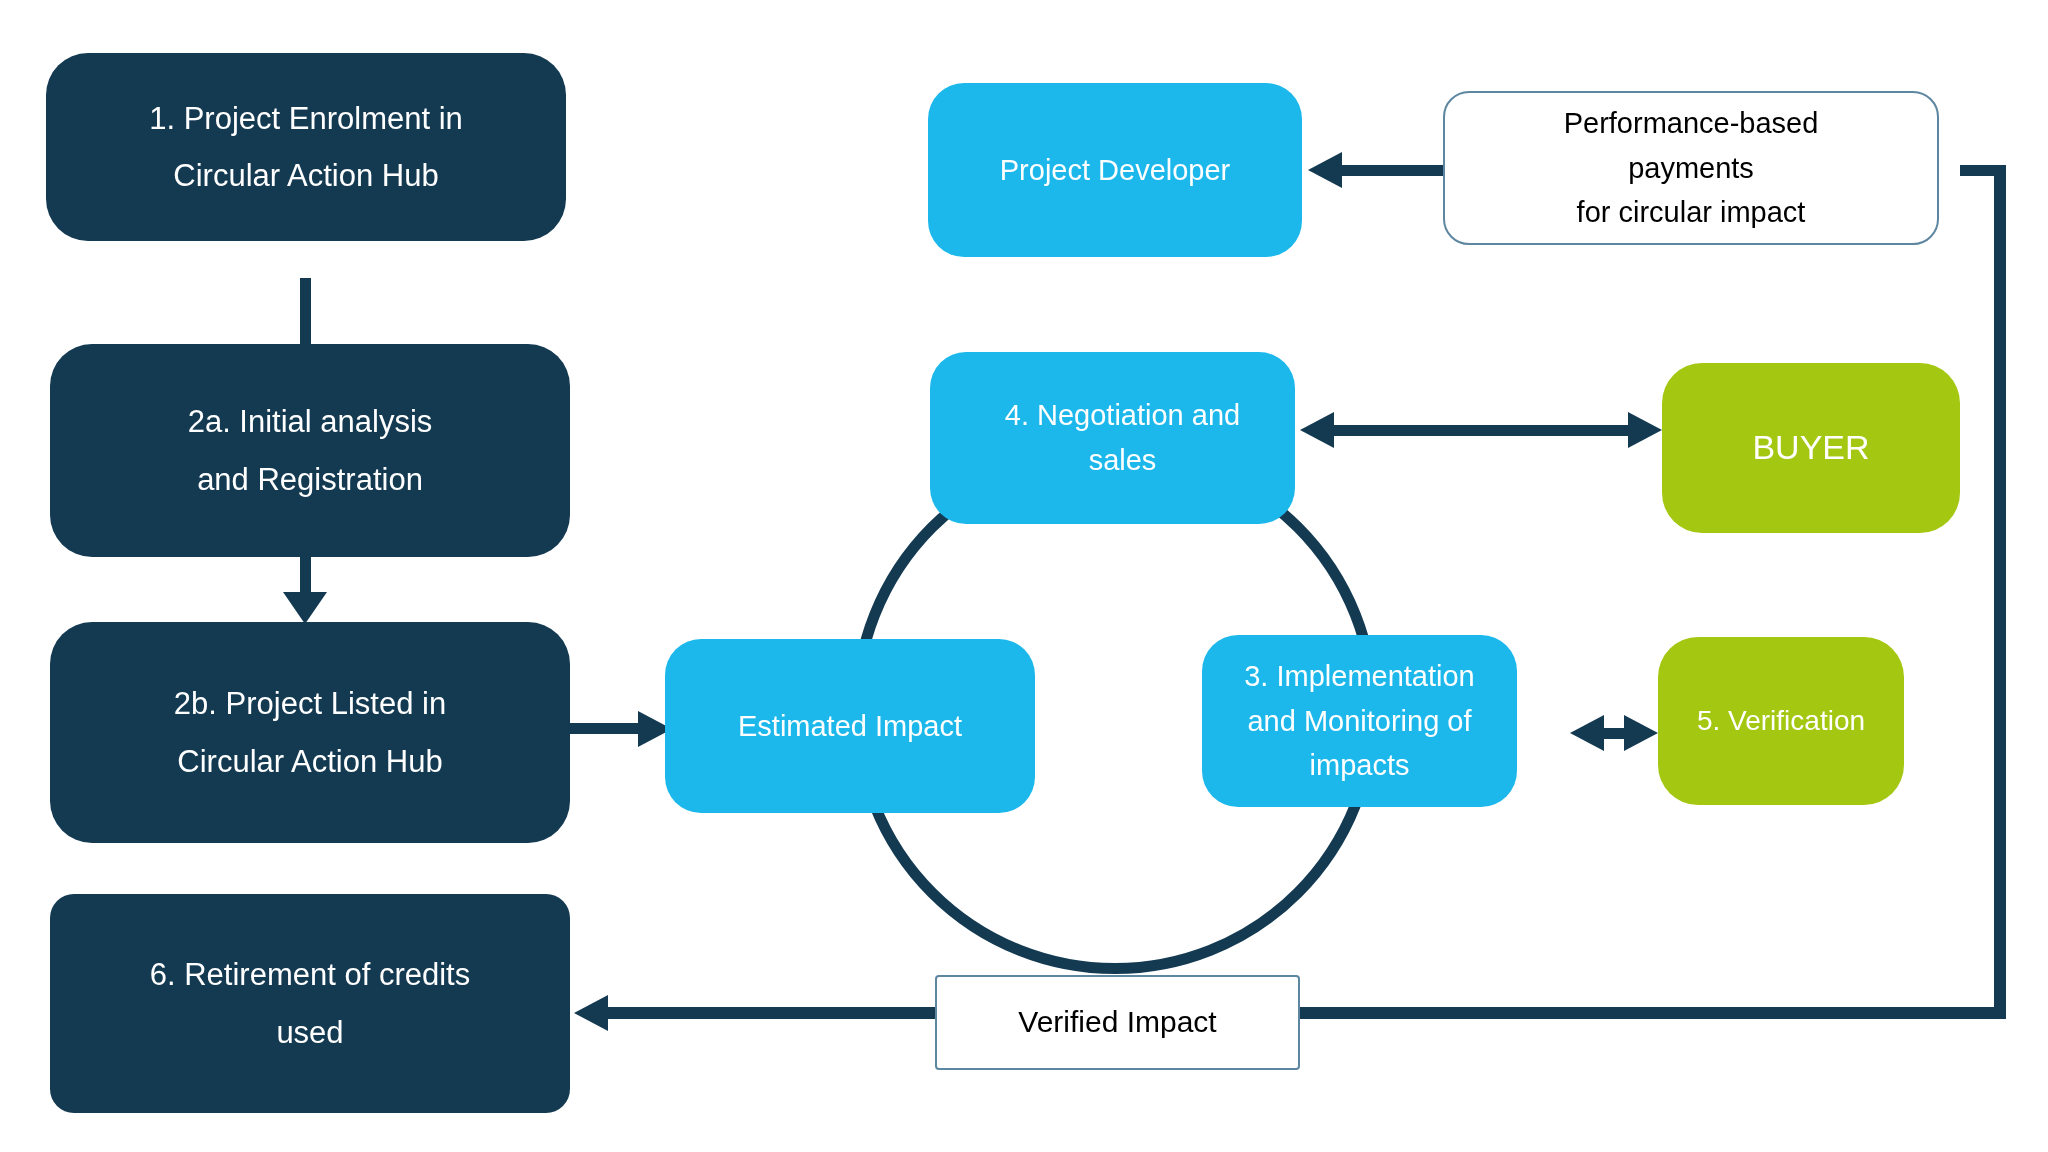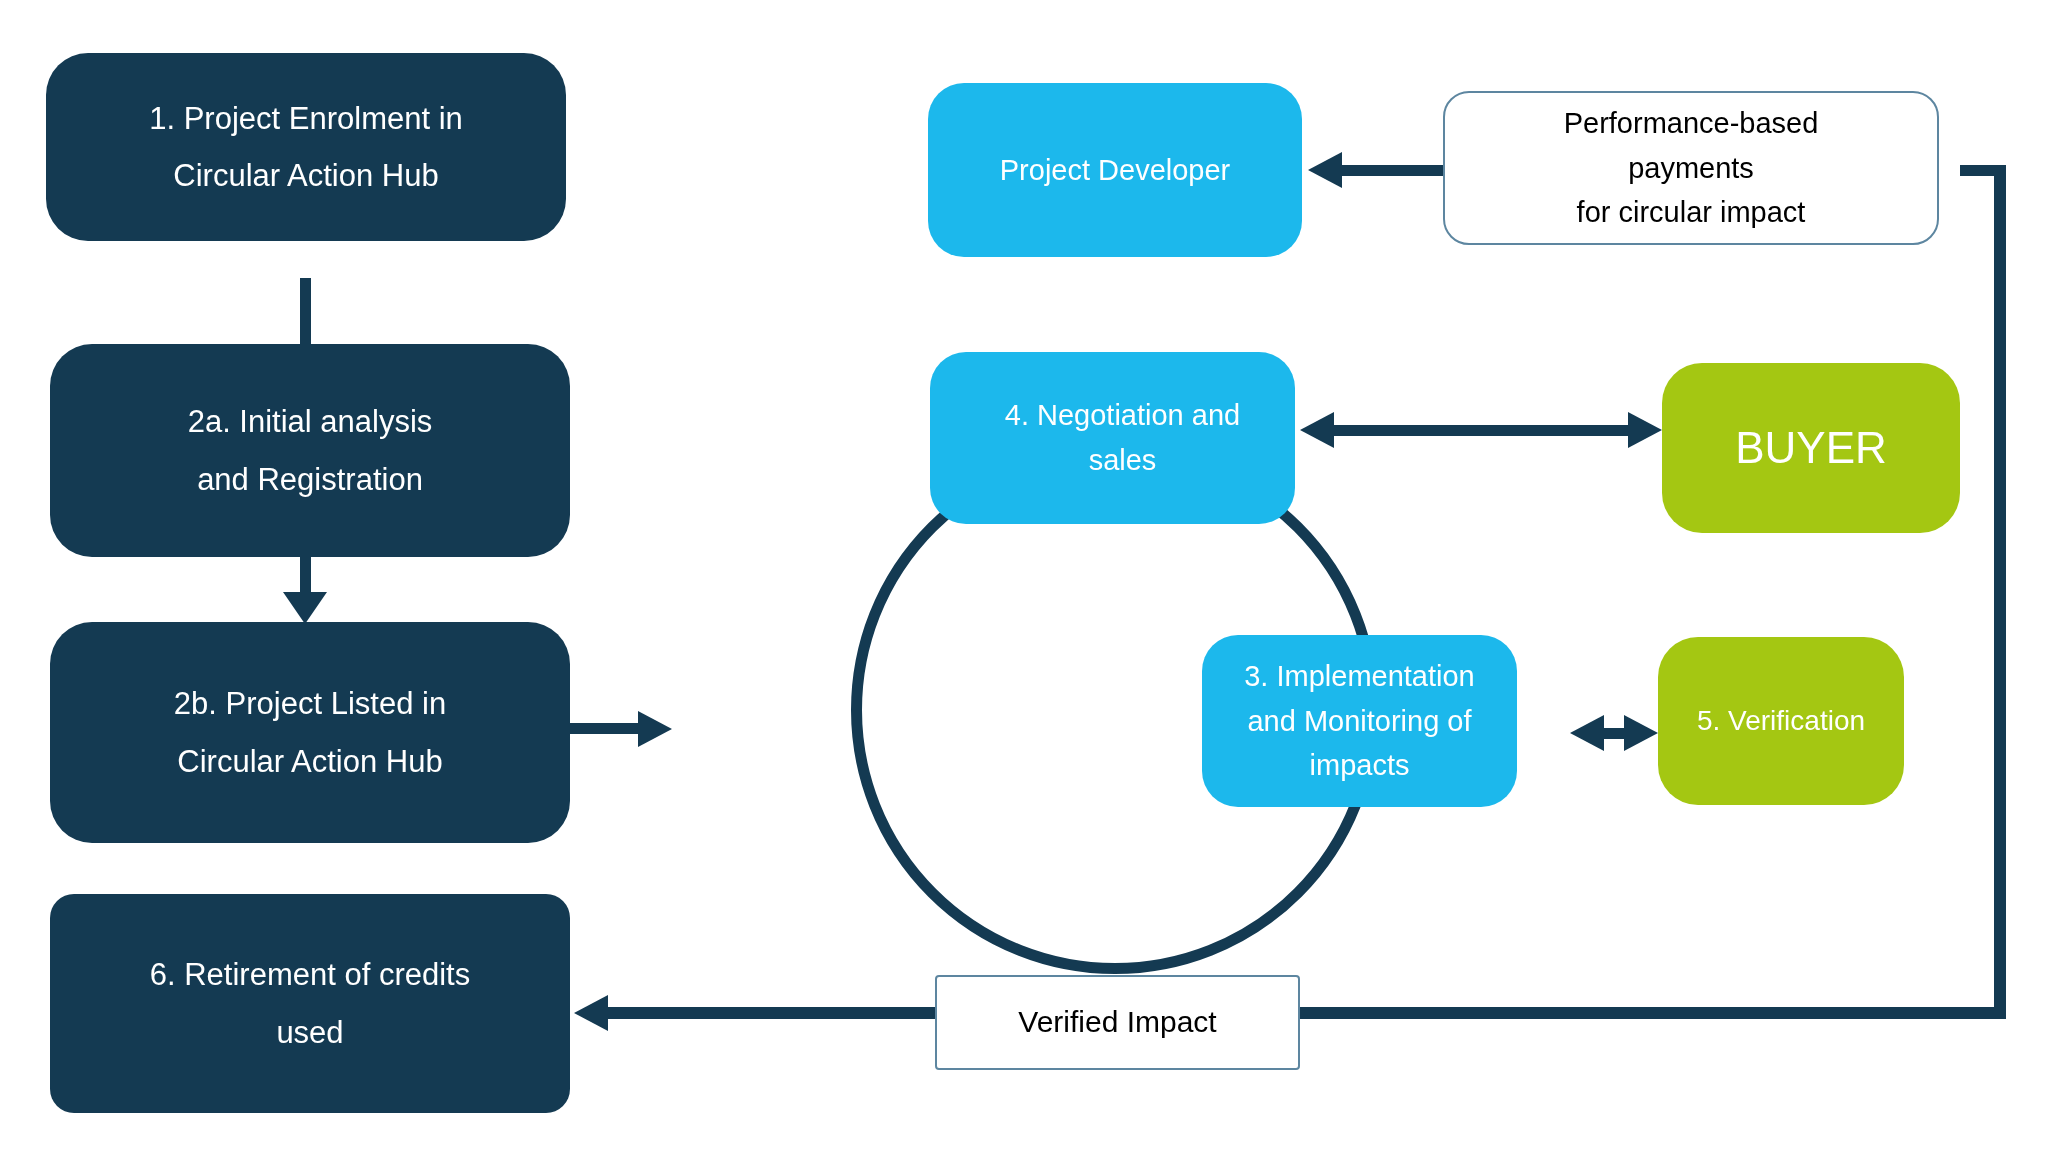--- a/index.html
+++ b/index.html
@@ -16,21 +16,21 @@
     position:relative;width:2048px;height:1152px;background:var(--bg);
     font-family:"Liberation Sans",sans-serif;overflow:hidden;
   }
   .node{
     position:absolute;display:flex;align-items:center;justify-content:center;
     text-align:center;box-sizing:border-box;z-index:3;
   }
   .node span{white-space:pre-line;display:block;}
   .navy{background:var(--navy);color:var(--text-light);border-radius:42px;font-size:31px;line-height:1.85;}
   .cyan{background:var(--cyan);color:var(--text-light);border-radius:36px;font-size:29px;line-height:1.55;justify-content:center;}
-  .green{background:var(--green);color:var(--text-light);border-radius:40px;font-size:44px;line-height:1.4;}
+  .green{background:var(--green);color:var(--text-light);border-radius:40px;font-size:34px;line-height:1.4;}
   .whitebox{background:#ffffff;color:var(--text-dark);border:2px solid var(--white-border);font-size:29px;line-height:1.55;}
   
   .b1{left:46px;top:53px;width:520px;height:188px;}
   .b2a{left:50px;top:344px;width:520px;height:213px;}
   .b2b{left:50px;top:622px;width:520px;height:221px;}
   .b6{left:50px;top:894px;width:520px;height:219px;border-radius:24px;}
   .estimated{left:665px;top:639px;width:370px;height:174px;}
   .projdev{left:928px;top:83px;width:374px;height:174px;}
   .b4{left:930px;top:352px;width:365px;height:172px;padding-left:20px;}
   .b3{left:1202px;top:635px;width:315px;height:172px;}
@@ -90,20 +90,23 @@
   </div>
   <div class="node navy b2b">
     <span>2b. Project Listed in
 Circular Action Hub</span>
   </div>
   <div class="node navy b6">
     <span>6. Retirement of credits
 used</span>
   </div>
 
+  <div class="node cyan estimated">
+    <span>Estimated Impact</span>
+  </div>
   <div class="node cyan projdev">
     <span>Project Developer</span>
   </div>
   <div class="node cyan b4">
     <span>4. Negotiation and
 sales</span>
   </div>
   <div class="node cyan b3">
     <span>3. Implementation
 and Monitoring of

